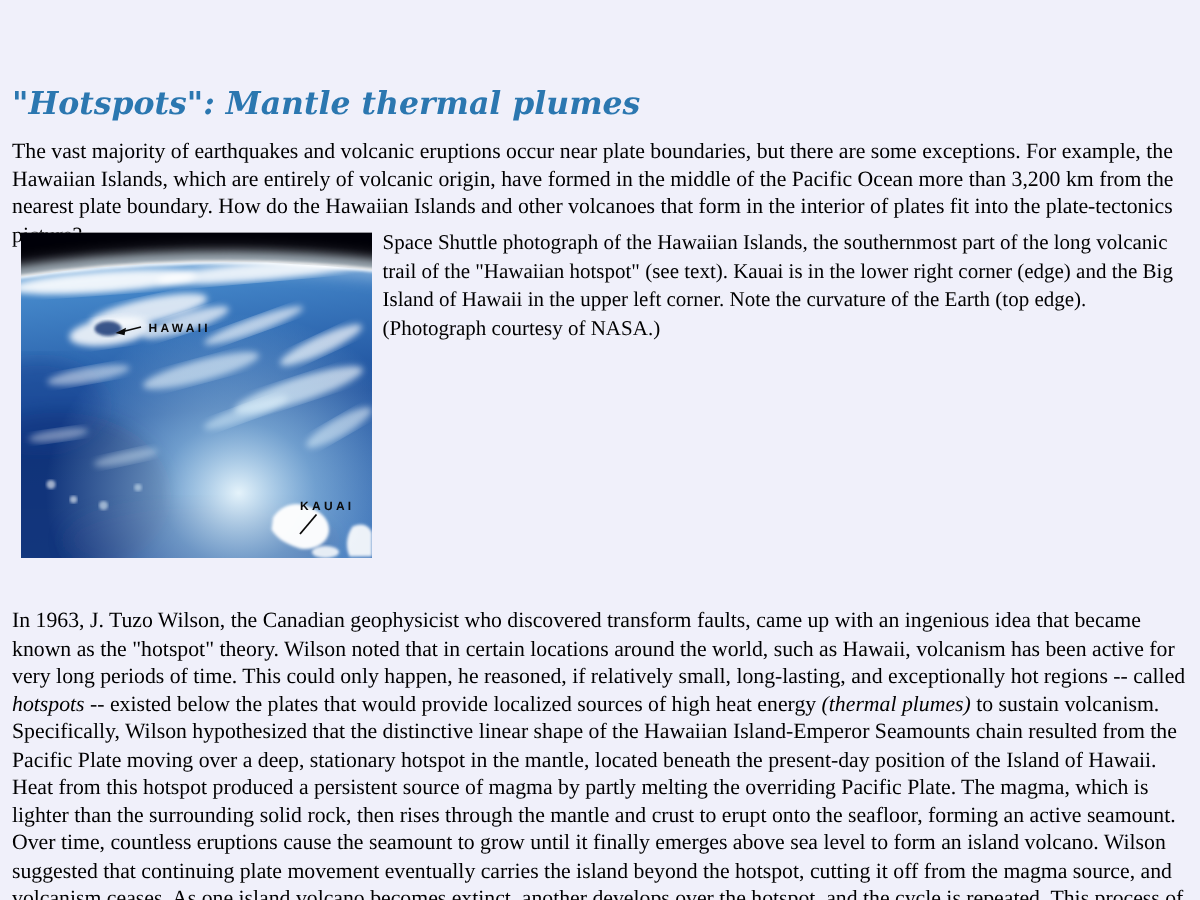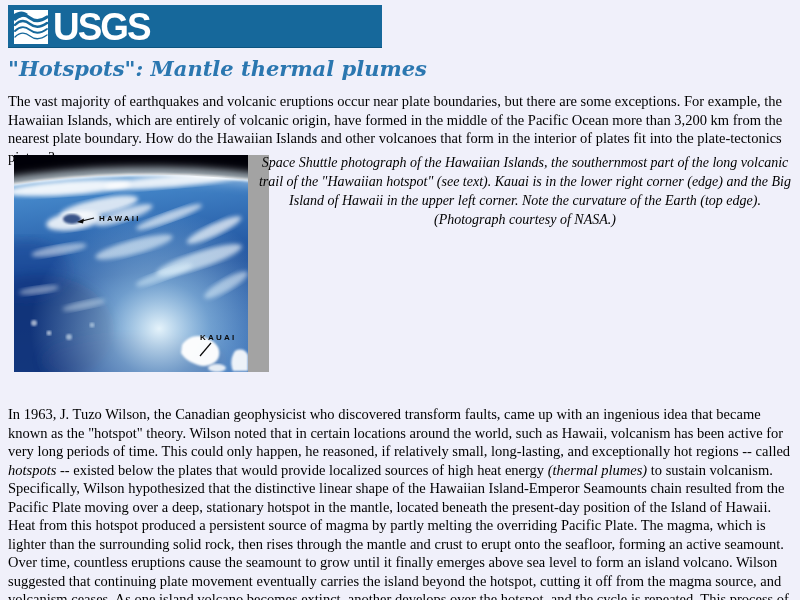--- a/index.html
+++ b/index.html
@@ -73,58 +73,44 @@
     left: 8px; top: 405px;
     width: 790px;
     font-size: 14.5px;
     line-height: 18.5px;
   }
   .main-paragraph em { font-style: italic; margin-top: 32px; }
   
   .figure-image {
     position: absolute;
     left: 14px; top: 155px;
-    width: 255px; height: 217px;
+    width: 234px; height: 217px;
     background: #a3a3a3;
   }
   .figure-image svg { display: block; width: 234px; height: 217px; }
   .figure-caption {
     position: absolute;
     left: 255px; top: 153px;
     width: 540px;
     font-size: 14px;
     line-height: 19px;
-    font-style: italic;
-    text-align: center;
   }
   .map-label {
     font-family: "Liberation Sans", sans-serif;
     font-weight: bold;
     font-size: 8px;
     letter-spacing: 2.2px;
     fill: var(--label-color);
   }
 </style>
 </head>
 <body>
 
 <div class="page">
 
-  <div class="banner">
-    <div class="logo-box">
-      <svg viewBox="0 0 34 34">
-        <path d="M0,4 C5,0.5 10,0.5 14,4 C9,7 4,8 0,10 Z" fill="#16689b"></path>
-        <path d="M1,9 C6,4 11,4 16,8 C21,12 26,12 33,7" fill="none" stroke="#16689b" stroke-width="3.2" stroke-linecap="round"></path>
-        <path d="M1,15 C6,10 11,10 16,14 C21,18 26,18 33,13" fill="none" stroke="#16689b" stroke-width="2.4" stroke-linecap="round"></path>
-        <path d="M1,21 C6,16 11,16 16,20 C21,24 26,24 33,19" fill="none" stroke="#16689b" stroke-width="1.8" stroke-linecap="round"></path>
-        <path d="M1,27 C6,22 11,22 16,26 C21,30 26,30 33,25" fill="none" stroke="#16689b" stroke-width="1.3" stroke-linecap="round"></path>
-      </svg>
-    </div>
-    <div class="logo-text">USGS</div>
-  </div>
 
   <h1 class="page-title">"Hotspots": Mantle thermal plumes</h1>
 
   <p class="intro-paragraph">The vast majority of earthquakes and volcanic eruptions occur near plate boundaries, but there are some exceptions. For example, the Hawaiian Islands, which are entirely of volcanic origin, have formed in the middle of the Pacific Ocean more than 3,200 km from the nearest plate boundary. How do the Hawaiian Islands and other volcanoes that form in the interior of plates fit into the plate-tectonics picture?</p>
 
   <div class="figure-image">
     <svg viewBox="0 0 234 217">
       <defs>
         <linearGradient id="oceanGrad" x1="0" y1="0" x2="0.15" y2="1">
           <stop offset="0" stop-color="#a8d8f2"></stop>

